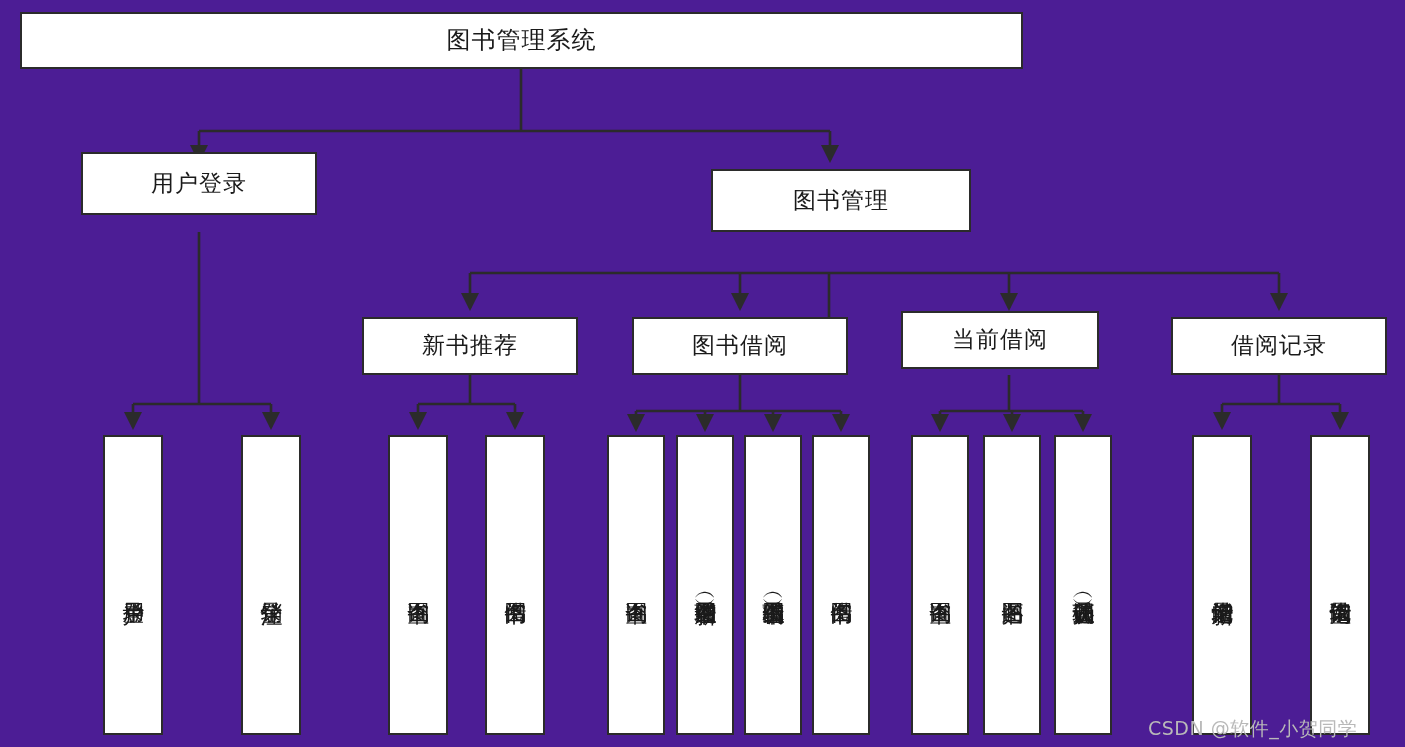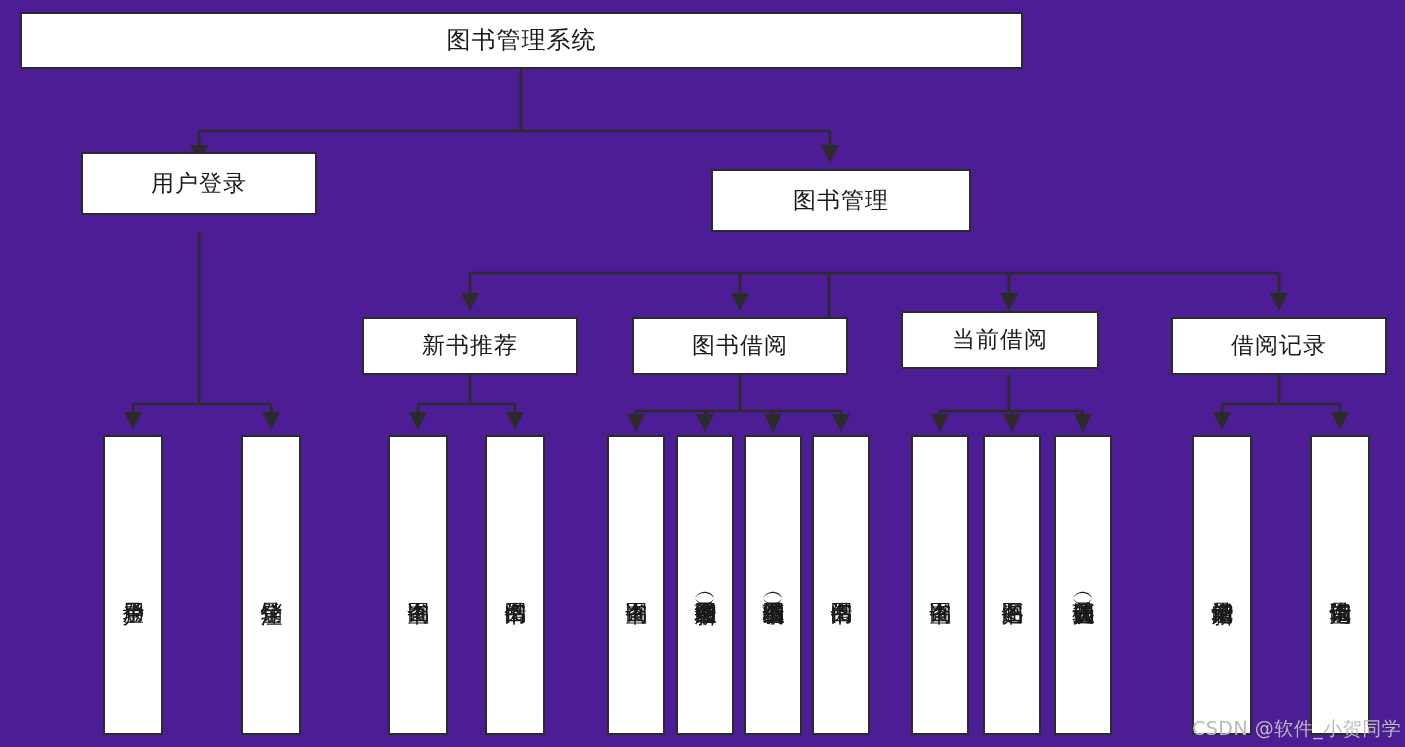--- a/index.html
+++ b/index.html
@@ -180,15 +180,15 @@
     <span class="vtext">确认归还（管理员）</span>
   </div>
 
   <div class="node vert" style="left:1192px; top:435px; width:60px; height:300px;">
     <span class="vtext">新增借阅记录</span>
   </div>
   <div class="node vert" style="left:1310px; top:435px; width:60px; height:300px;">
     <span class="vtext">查询借阅记录</span>
   </div>
 
-  <div class="watermark" style="left:1192px; top:716px;">CSDN @软件_小贺同学</div>
+  <div class="watermark" style="left:1148px; top:716px;">CSDN @软件_小贺同学</div>
 
 </div>
 
 </body></html>

